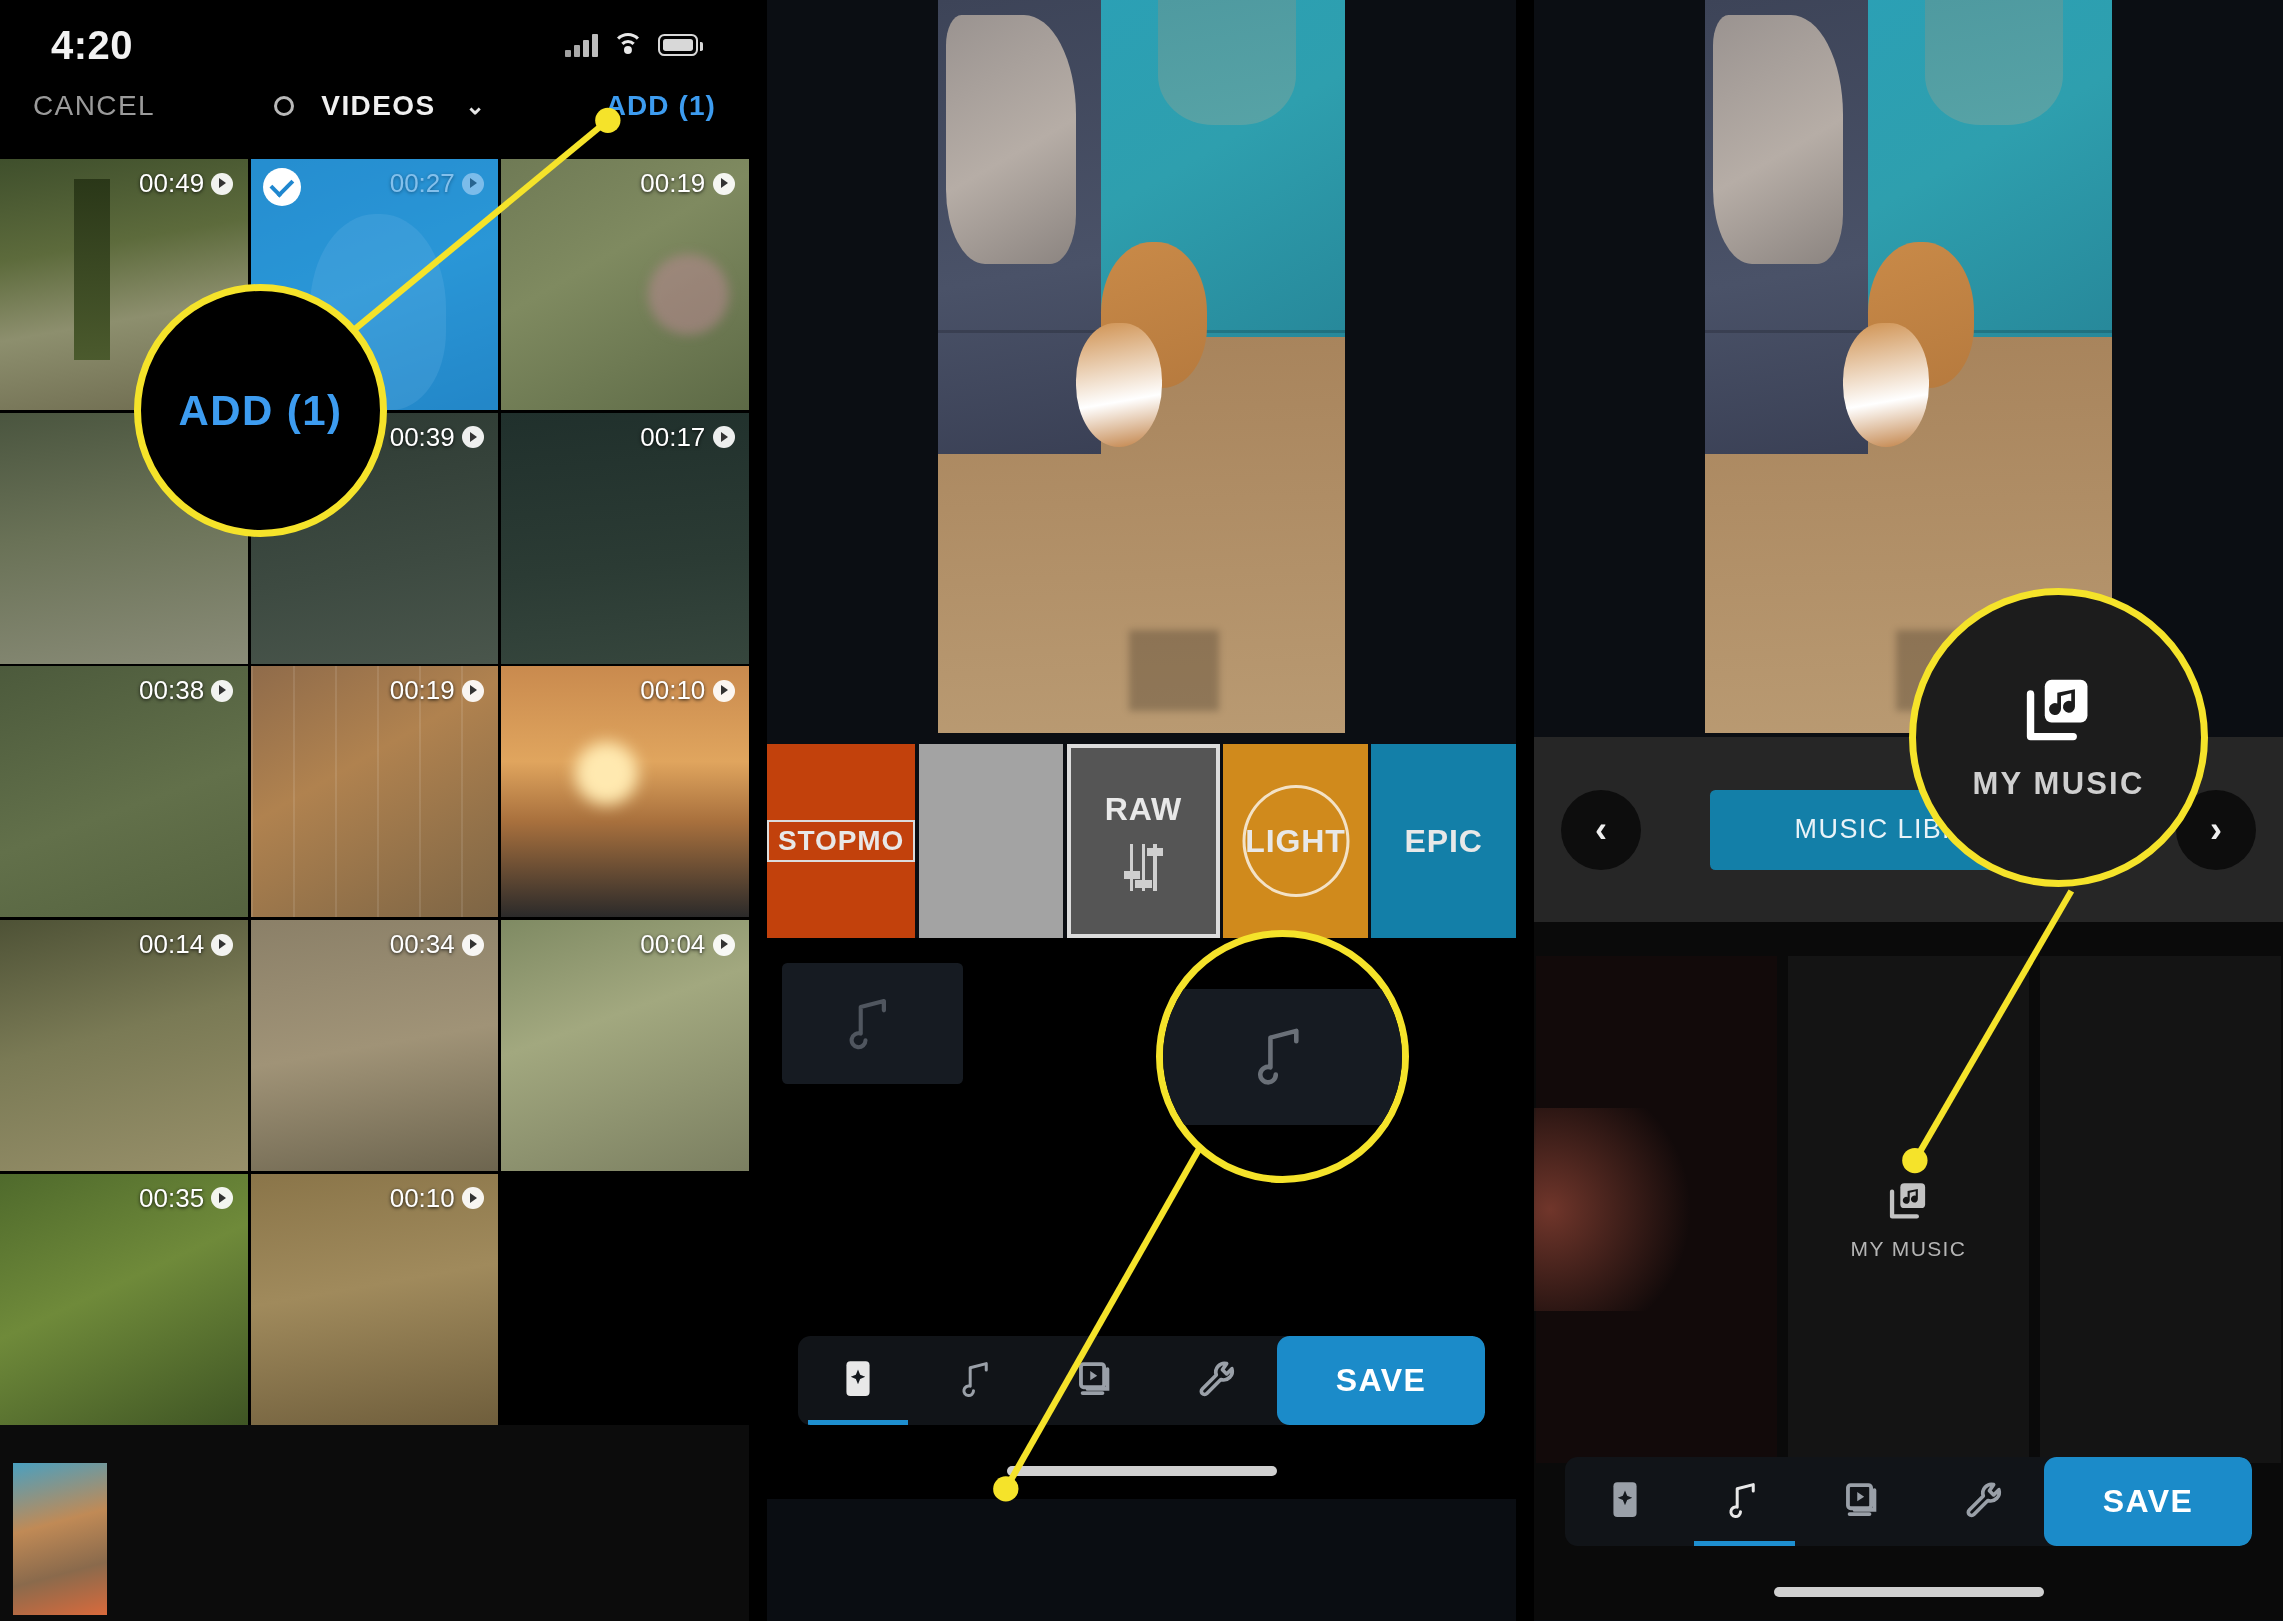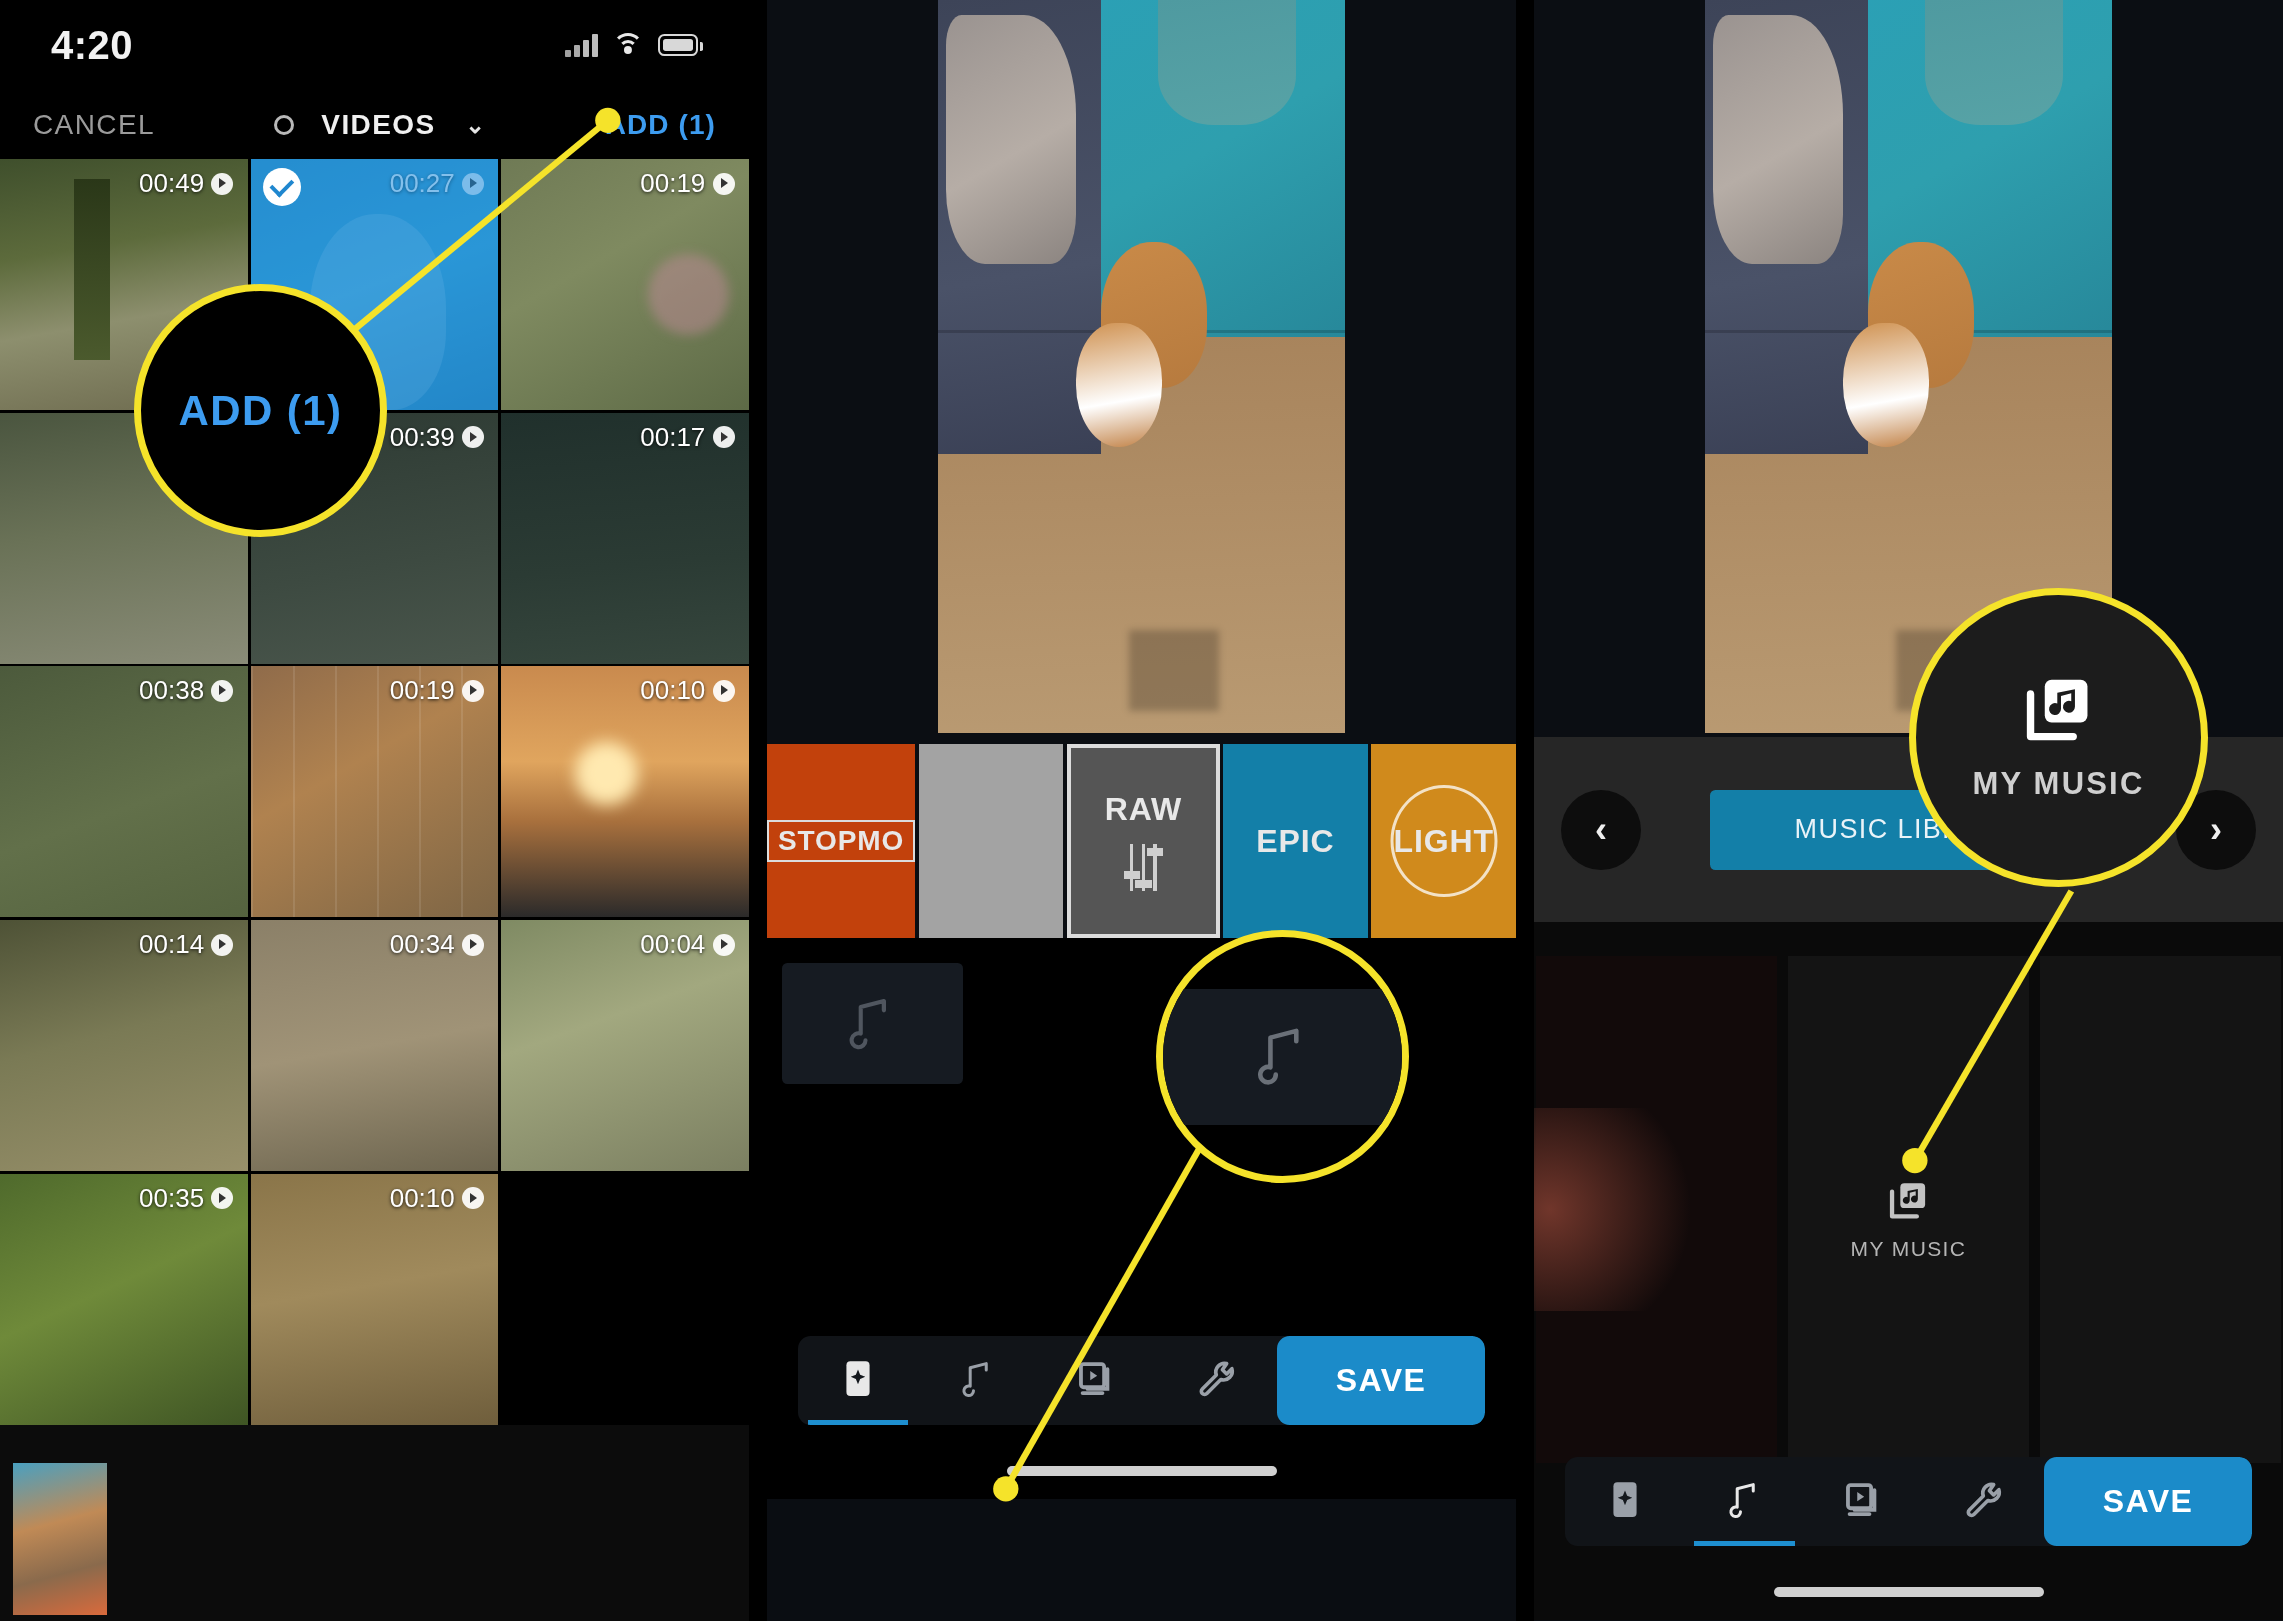--- a/index.html
+++ b/index.html
@@ -39,21 +39,21 @@
                border-left-color: transparent; border-right-color: transparent; border-radius: 50%; transform: translateX(-50%) }
   .wifi span.a { width: 31px; height: 31px; top: 0; }
   .wifi span.b { width: 19px; height: 19px; top: 6.3px; }
   .wifi span.c { width: 8.1px; height: 8.1px; top: 12.7px; border-bottom-color:#e8e8e8; background:#e8e8e8; border-radius:50%; }
   .batt { width: 40px; height: 22px; border: 2.7px solid #d8d8d8; border-radius: 6.3px; position: relative; }
   .batt::after { content:""; position:absolute; right:-7.2px; top:6.3px; width:3.6px; height:9px; background:#d8d8d8; border-radius:0 1.8px 1.8px 0 }
   .batt i { position:absolute; inset:2.7px; background:#d8d8d8; border-radius:2.7px; display:block; }
 
   
   .gal-header {
-    position: relative; height: 69px; display: flex; align-items: center;
+    position: relative; height: 69px; display: flex; align-items: flex-start;
     justify-content: space-between; padding: 0 33px; background: #000;
   }
   .gal-cancel { color: #9b9b9b; font-size: 28px; letter-spacing: 1.4px; font-weight: 400; }
   .gal-title { display: flex; align-items: center; gap: 27px; color: #f0f0f0; font-size: 28px; font-weight: 700; letter-spacing: 1.4px; }
   .gal-title .gear { width: 20px; height: 20px; border-radius: 50%; border: 3.6px solid #b9b9b9; position: relative; }
   .gal-title .chev { font-size: 23.5px; color: #e6e6e6; font-weight: 700; margin-left: 2.7px; }
   .gal-add { color: #3d9cf0; font-size: 28px; font-weight: 700; letter-spacing: 1.1px; }
 
   
   .grid { display: grid; grid-template-columns: repeat(3, 1fr); gap: 2.7px; background: #000; }
@@ -353,26 +353,26 @@
         </div>
         <div class="filt blank"></div>
         <div class="filt raw">
           <span class="lbl">RAW</span>
           <div class="sliders">
             <i></i>
             <i></i>
             <i></i>
           </div>
         </div>
-        <div class="filt epic">
-          <span class="lbl">EPIC</span>
-        </div>
         <div class="filt light">
           <div class="ring"></div>
           <span class="lbl">LIGHT</span>
+        </div>
+        <div class="filt epic">
+          <span class="lbl">EPIC</span>
         </div>
       </div>
 
     <div class="p2-body">
       <div class="p2-musicslot">
         <svg class="ic" width="52" height="58" viewBox="0 0 24 26">
           <path d="M9 20.5a3.2 3.2 0 1 1-2.2-3.04V5.2L17.5 2.4v4.3" fill="none" stroke="#50565f" stroke-width="1.9" stroke-linecap="round" stroke-linejoin="round"></path>
           <path d="M17.5 2.4v4.3" fill="none" stroke="#50565f" stroke-width="1.9"></path>
         </svg>
       </div>

